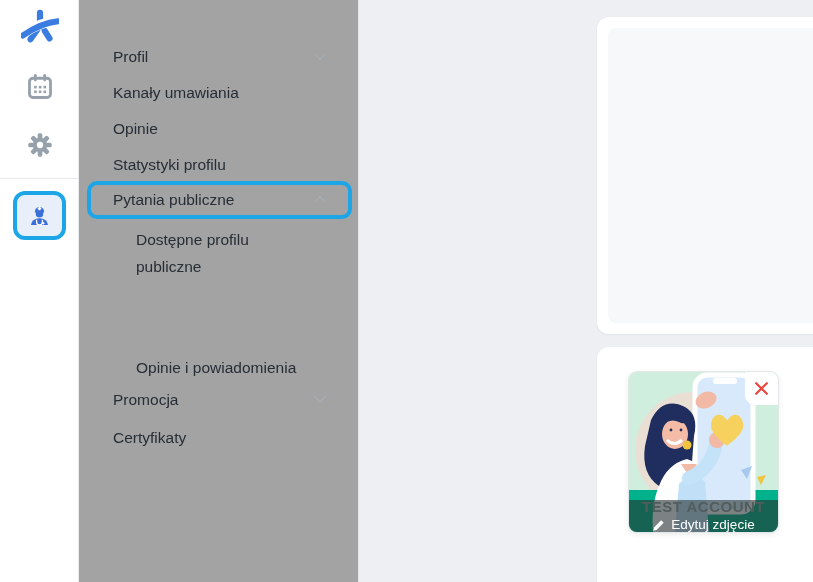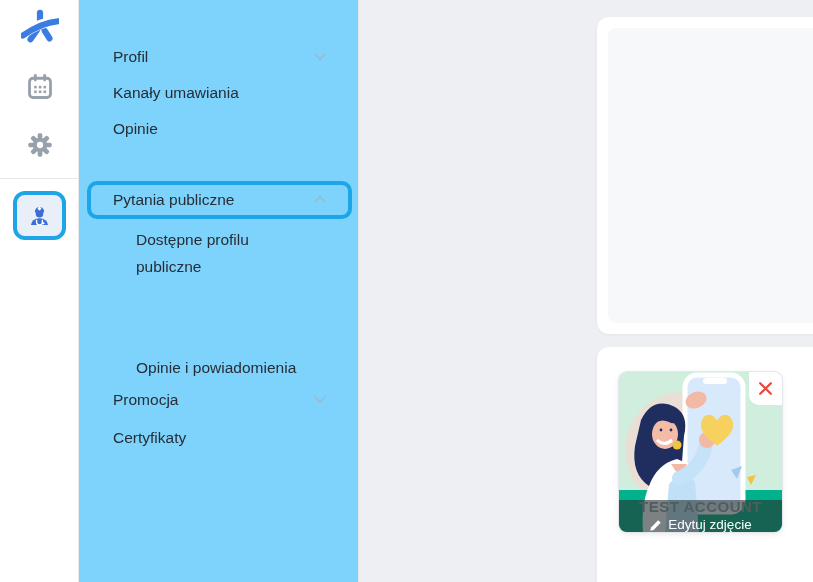--- a/index.html
+++ b/index.html
@@ -24,21 +24,21 @@
   .rail-highlight {
     position:absolute; left:13px; top:191px; width:53px; height:49px;
     border:4px solid var(--accent-highlight,#1ca6e8); border-radius:12px;
     background:#e9eff8; display:flex; align-items:center; justify-content:center;
     cursor:pointer;
   }
 
   
   .menu {
     position:absolute; left:79px; top:0; width:280px; height:582px;
-    background:#7dd3fc; border-right:1px solid #e4e6ea; z-index:2;
+    background:#a3a3a3; border-right:1px solid #e4e6ea; z-index:2;
   }
   .mi {
     position:absolute; left:34px; right:26px;
     font-size:15.5px; line-height:22px; color:#272d35; cursor:pointer;
   }
   .mi.sub { left:57px; max-width:168px; line-height:27px; }
   .chev {
     position:absolute; right:8px; width:8px; height:8px;
     border-right:1.8px solid #a6b0ba; border-bottom:1.8px solid #a6b0ba;
   }
@@ -58,21 +58,21 @@
   }
   .card-top    { top:17px;  height:317px; }
   .card-inner  {
     position:absolute; left:11px; top:11px; right:11px; bottom:11px;
     background:#f6f8fa; border-radius:8px;
   }
   .card-bottom { top:347px; height:260px; }
 
   
   .photo-tile {
-    position:absolute; left:22px; top:25px; width:163px; height:160px;
+    position:absolute; left:32px; top:25px; width:149px; height:160px;
     border-radius:8px; overflow:hidden;
     box-shadow:0 0 0 1px #e4e7e9, 0 2px 6px rgba(0,0,0,.10);
     padding-left:40px;
   }
   .photo-tile svg.illu { position:absolute; left:0; top:0; }
   .photo-watermark {
     position:absolute; left:0; right:0; top:126px; text-align:center;
     font-size:15px; font-weight:bold; letter-spacing:.5px; color:#93a09e;
     z-index:1; white-space:nowrap;
   }
@@ -155,20 +155,23 @@
   <div class="mi" style="top:46px">
     <span>Profil</span>
     <span class="chev down"></span>
   </div>
   <div class="mi" style="top:118px">
     <span>Opinie</span>
   </div>
   <div class="mi" style="top:82px">
     <span>Kanały umawiania</span>
   </div>
+  <div class="mi" style="top:154px">
+    <span>Statystyki profilu</span>
+  </div>
   <div class="mi" style="top:189px">
     <span>Pytania publiczne</span>
     <span class="chev up"></span>
   </div>
   <div class="mi sub" style="top:226px">
     <span>Dostępne profilu publiczne</span>
   </div>
   <div class="mi sub" style="top:354px">
     <span>Opinie i powiadomienia</span>
   </div>

